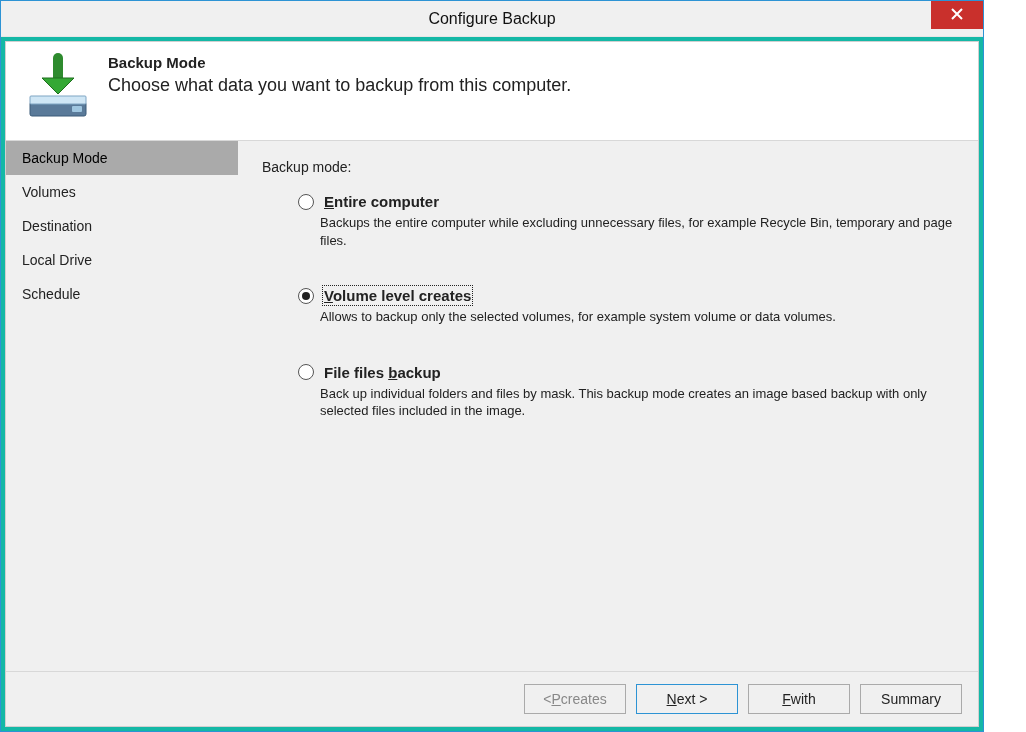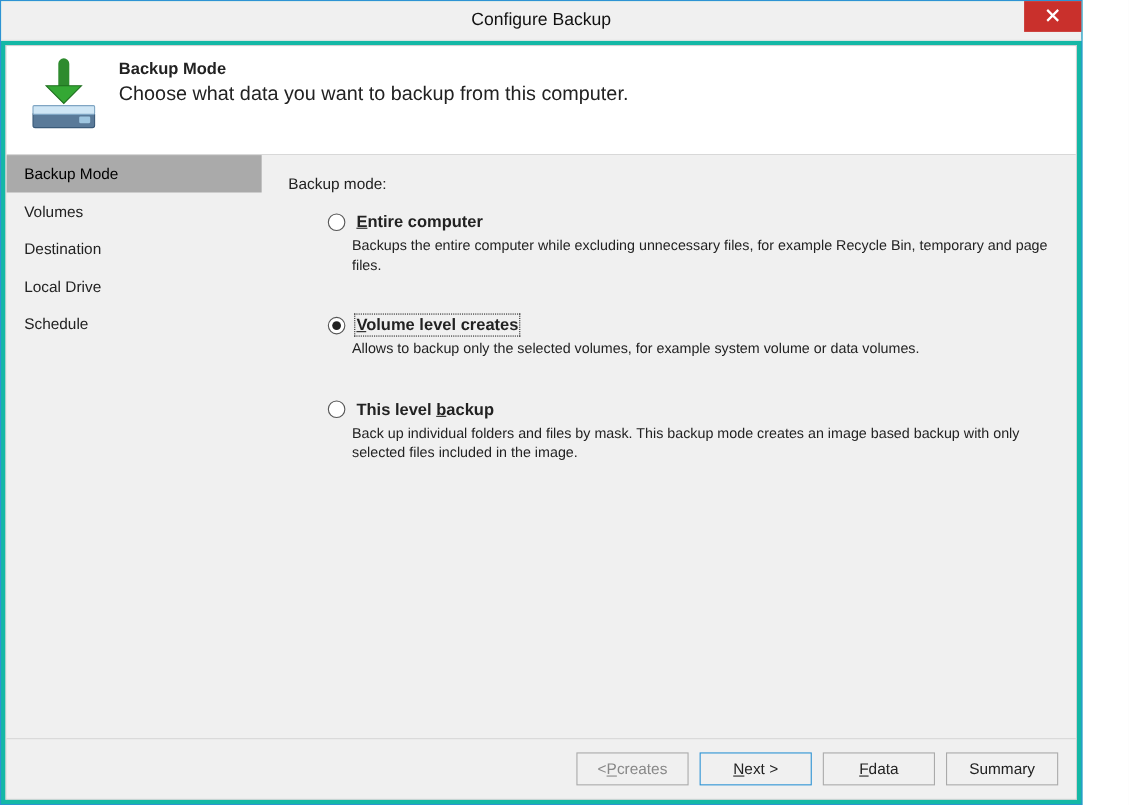--- a/index.html
+++ b/index.html
@@ -230,21 +230,21 @@
             <div class="option-row">
               <span class="radio checked"></span>
               <span class="option-title focused"><span></span><span class="ul">V</span><span>olume level creates</span></span>
             </div>
             <div class="option-desc">Allows to backup only the selected volumes, for example system volume or data volumes.</div>
           </div>
 
           <div class="option">
             <div class="option-row">
               <span class="radio"></span>
-              <span class="option-title"><span>This level </span><span class="ul">b</span><span>ackup</span></span>
+              <span class="option-title"><span>File files </span><span class="ul">b</span><span>ackup</span></span>
             </div>
             <div class="option-desc">Back up individual folders and files by mask. This backup mode creates an image based backup with only selected files included in the image.</div>
           </div>
 
         </div>
       </div>
     </div>
 
     <div class="footer">
       <div class="btn disabled">
@@ -253,19 +253,19 @@
           <span>creates</span>
         </div>
       <div class="btn default">
           <span></span>
           <span class="ul">N</span>
           <span>ext &gt;</span>
         </div>
       <div class="btn">
           <span></span>
           <span class="ul">F</span>
-          <span>data</span>
+          <span>with</span>
         </div>
       <div class="btn">Summary</div>
     </div>
 
   </div>
 </div>
 
 </body></html>

